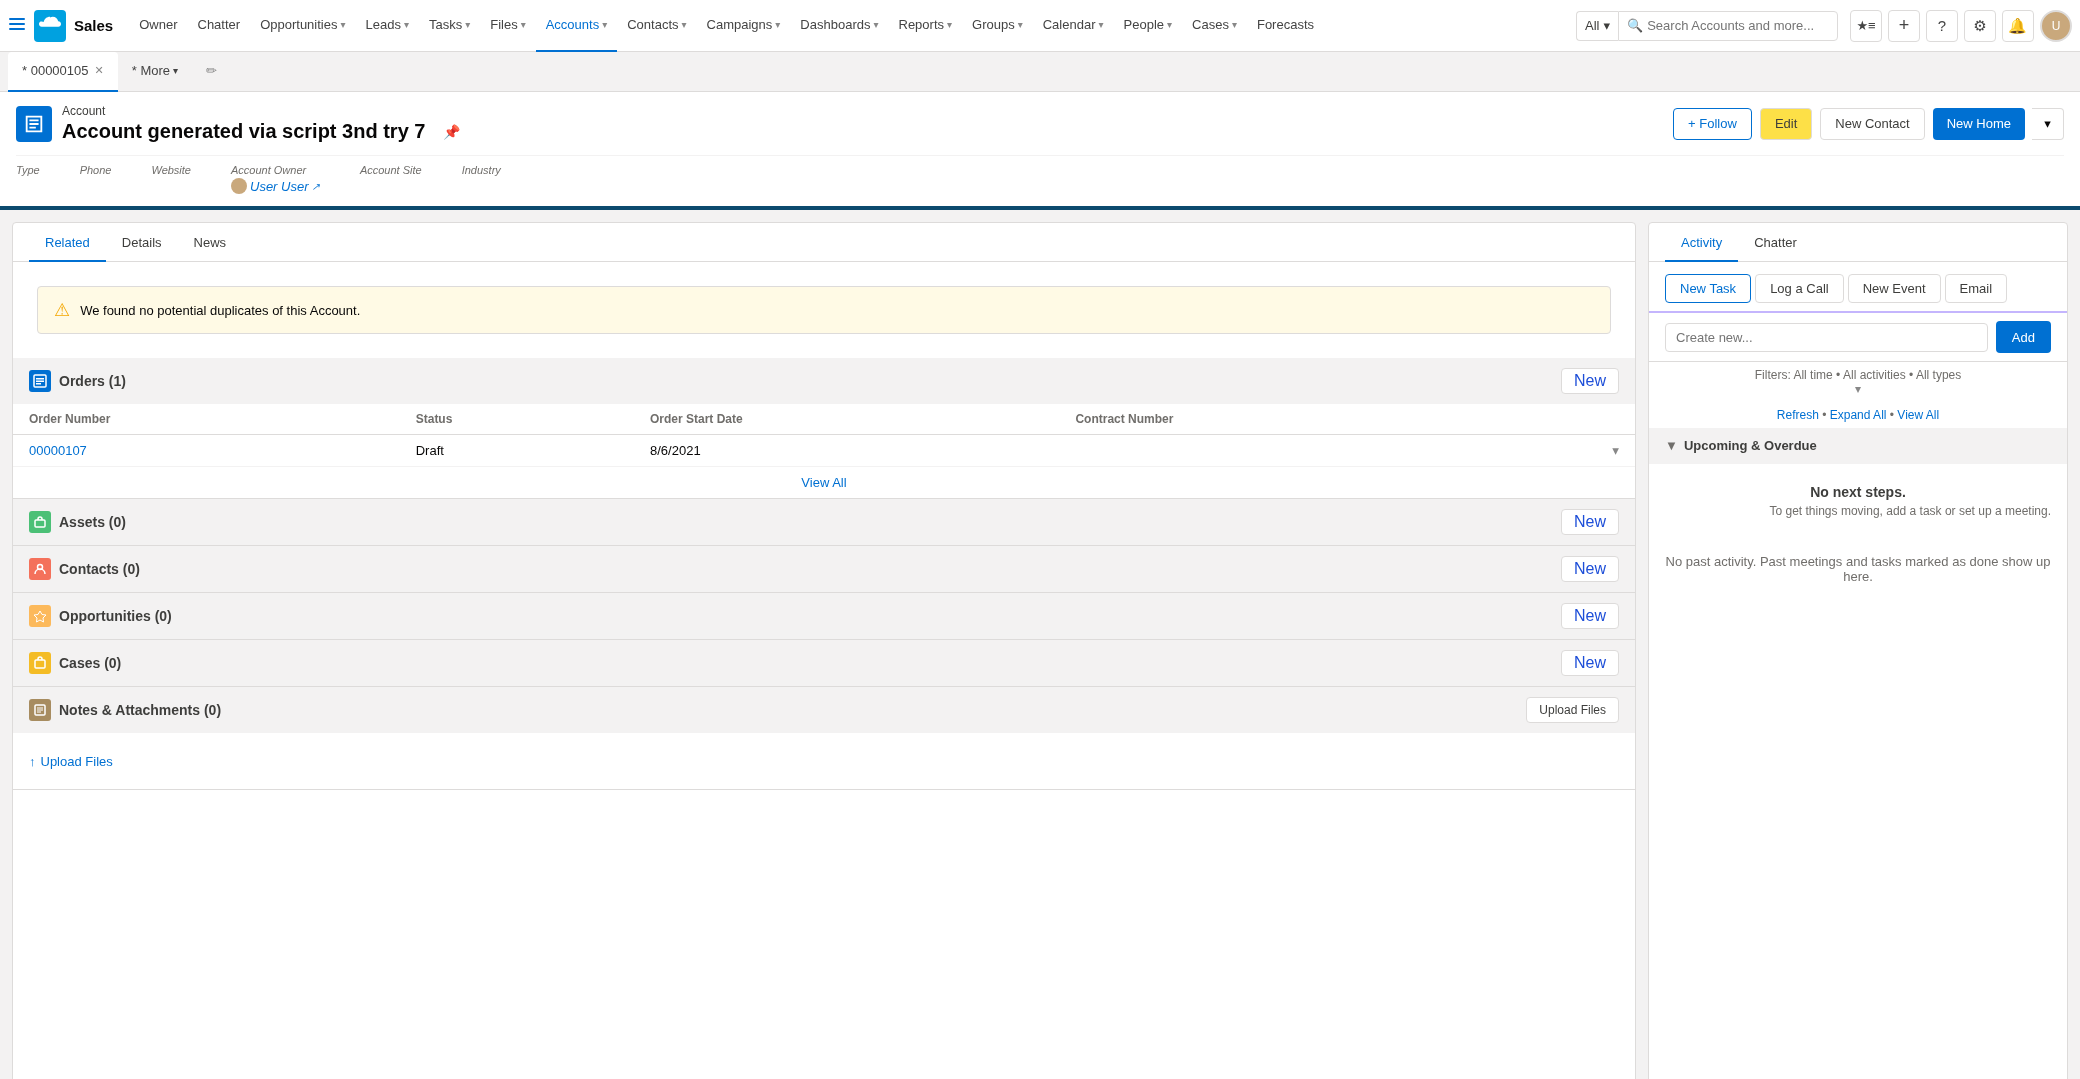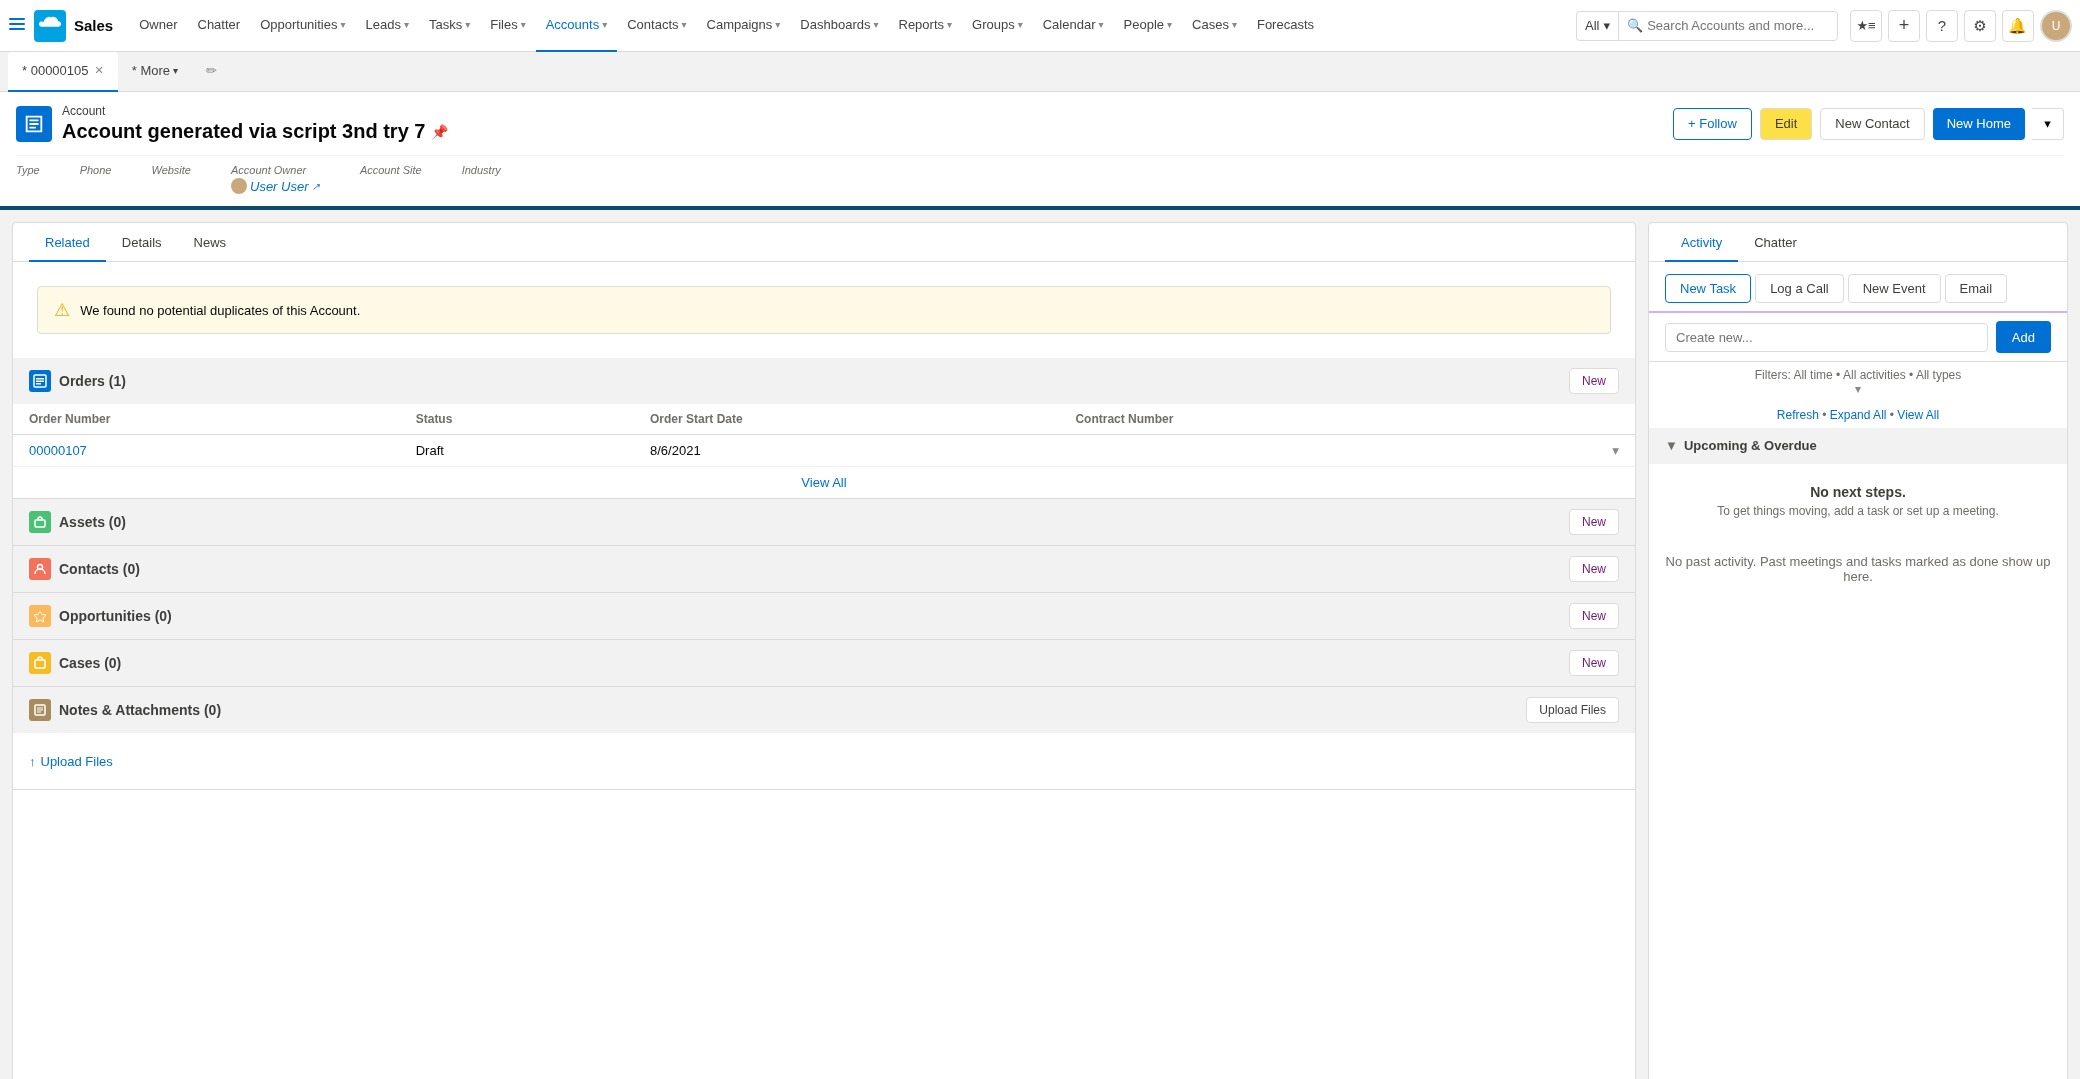--- a/index.html
+++ b/index.html
@@ -65,21 +65,21 @@
       background: #fff; border-bottom: 4px solid #0c4a6e; padding: 12px 16px;
     }
     .page-header-top { display: flex; align-items: center; justify-content: space-between; }
     .page-header-left { display: flex; align-items: center; gap: 10px; }
     .account-icon {
       width: 36px; height: 36px; background: #0070d2; border-radius: 4px;
       display: flex; align-items: center; justify-content: center;
     }
     .account-icon svg { width: 22px; height: 22px; }
     .breadcrumb-text { font-size: 12px; color: #3e3e3c; }
-    .page-title { font-size: 20px; font-weight: 700; color: #080707; margin-top: 2px; display: flex; align-items: center; gap: 6px; }
+    .page-title { font-size: 20px; font-weight: 700; color: #080707; margin-top: 2px; display: flex; align-items: center; gap: 18px; }
     .page-title-icon { font-size: 14px; color: #888; }
     .header-actions { display: flex; align-items: center; gap: 8px; }
     .btn-follow {
       display: flex; align-items: center; gap: 4px; padding: 0 14px; height: 32px;
       border: 1px solid #0070d2; border-radius: 4px; color: #0070d2; font-size: 13px;
       cursor: pointer; background: #fff; font-weight: 500;
     }
     .btn-edit {
       padding: 0 14px; height: 32px; border: 1px solid #dddbda; border-radius: 4px;
       color: #3e3e3c; font-size: 13px; cursor: pointer; background: #fde047;
@@ -133,21 +133,21 @@
     
     .related-section { border-bottom: 1px solid #dddbda; }
     .related-header {
       display: flex; align-items: center; justify-content: space-between;
       padding: 10px 16px; background: #f3f2f2;
     }
     .related-header-left { display: flex; align-items: center; gap: 8px; }
     .related-title { font-size: 14px; font-weight: 600; color: #3e3e3c; }
     .btn-new-small {
       padding: 0 12px; height: 26px; border: 1px solid #dddbda; border-radius: 4px;
-      background: #fff; font-size: 12px; color: #701a75; cursor: pointer;
+      background: #fff; font-size: 16px; color: #1d4ed8; cursor: pointer;
     }
     .btn-upload {
       padding: 0 12px; height: 26px; border: 1px solid #dddbda; border-radius: 4px;
       background: #fff; font-size: 12px; color: #3e3e3c; cursor: pointer;
     }
 
     
     .data-table { width: 100%; border-collapse: collapse; }
     .data-table th {
       padding: 8px 16px; text-align: left; font-size: 12px; color: #706e6b;
@@ -185,21 +185,21 @@
 
     .upcoming-section { padding: 0; }
     .upcoming-header {
       display: flex; align-items: center; gap: 6px; padding: 10px 16px;
       font-size: 13px; font-weight: 600; color: #3e3e3c; border-bottom: 1px solid #f3f2f2;
       background: #f3f2f2;
     }
     .upcoming-header .collapse-icon { cursor: pointer; color: #706e6b; }
     .no-steps-area { padding: 20px 16px; text-align: center; color: #3e3e3c; }
     .no-steps-title { font-size: 14px; font-weight: 600; margin-bottom: 4px; }
-    .no-steps-sub { font-size: 12px; color: #706e6b; }
+    .no-steps-sub { font-size: 12px; color: #706e6b; text-align: right; }
     .past-activity { padding: 16px; text-align: center; font-size: 13px; color: #706e6b; }
     .upload-btn {
       display: flex; align-items: center; gap: 6px; padding: 0 16px; height: 32px;
       border: 1px solid #dddbda; border-radius: 4px; background: #fff;
       color: #3e3e3c; font-size: 13px; cursor: pointer;
     }
 
     
     .icon-orders { background: #0070d2; }
     .icon-assets { background: #4bc076; }

